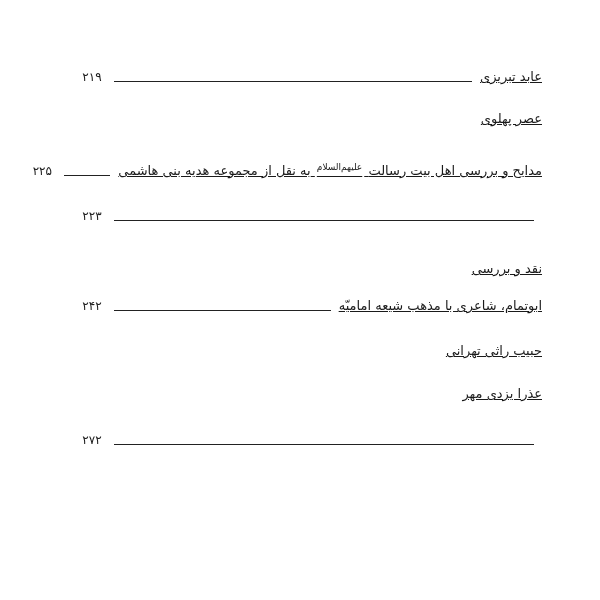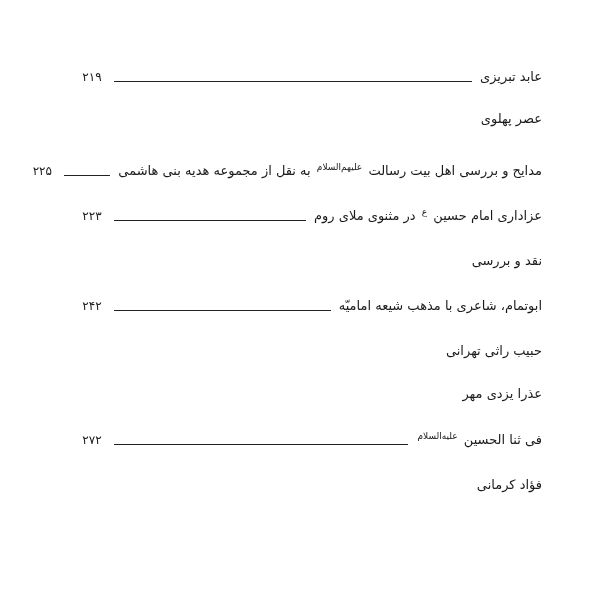--- a/index.html
+++ b/index.html
@@ -31,20 +31,21 @@
       flex-direction: row-reverse;
       align-items: flex-end;
       direction: ltr;
     }
     .title {
       direction: rtl;
       font-size: 13px;
       line-height: 18px;
       white-space: nowrap;
       unicode-bidi: isolate;
+      text-decoration: underline;
     }
     .leader {
       flex: 1 1 auto;
       border-bottom: 1.3px solid #222;
       margin: 0 8px 4px 8px;
       height: 0;
     }
     .leader.short {
       flex: 0 0 46px;
     }
@@ -85,53 +86,41 @@
     <span class="title">
       <span>مدایح و بررسی اهل بیت رسالت</span>
       <span class="honor">علیهم‌السلام</span>
       <span>به نقل از مجموعه هدیه بنی هاشمی</span>
     </span>
     <span class="leader short"></span>
     <span class="page-num">۲۲۵</span>
   </div>
 
   <div class="row" style="top:203px">
-    <span class="title">
-      <span>عزاداری امام حسین</span>
-      <span class="honor">ع</span>
-      <span>در مثنوی ملای روم</span>
-    </span>
     <span class="leader"></span>
     <span class="page-num">۲۲۳</span>
   </div>
 
-  <div class="row solo" style="top:248px">
+  <div class="row solo" style="top:256px">
     <span class="title">نقد و بررسی</span>
   </div>
 
   <div class="row" style="top:293px">
     <span class="title">ابوتمام، شاعری با مذهب شیعه امامیّه</span>
     <span class="leader"></span>
     <span class="page-num">۲۴۲</span>
   </div>
 
   <div class="row solo" style="top:381px">
     <span class="title">عذرا یزدی مهر</span>
   </div>
 
   <div class="row solo" style="top:338px">
     <span class="title">حبیب راثی تهرانی</span>
   </div>
 
   <div class="row" style="top:427px">
-    <span class="title">
-      <span>فی ثنا الحسین</span>
-      <span class="honor">علیه‌السلام</span>
-    </span>
     <span class="leader"></span>
     <span class="page-num">۲۷۲</span>
   </div>
 
-  <div class="row solo" style="top:472px">
-    <span class="title">فؤاد کرمانی</span>
-  </div>
 
 </div>
 
 </body></html>

